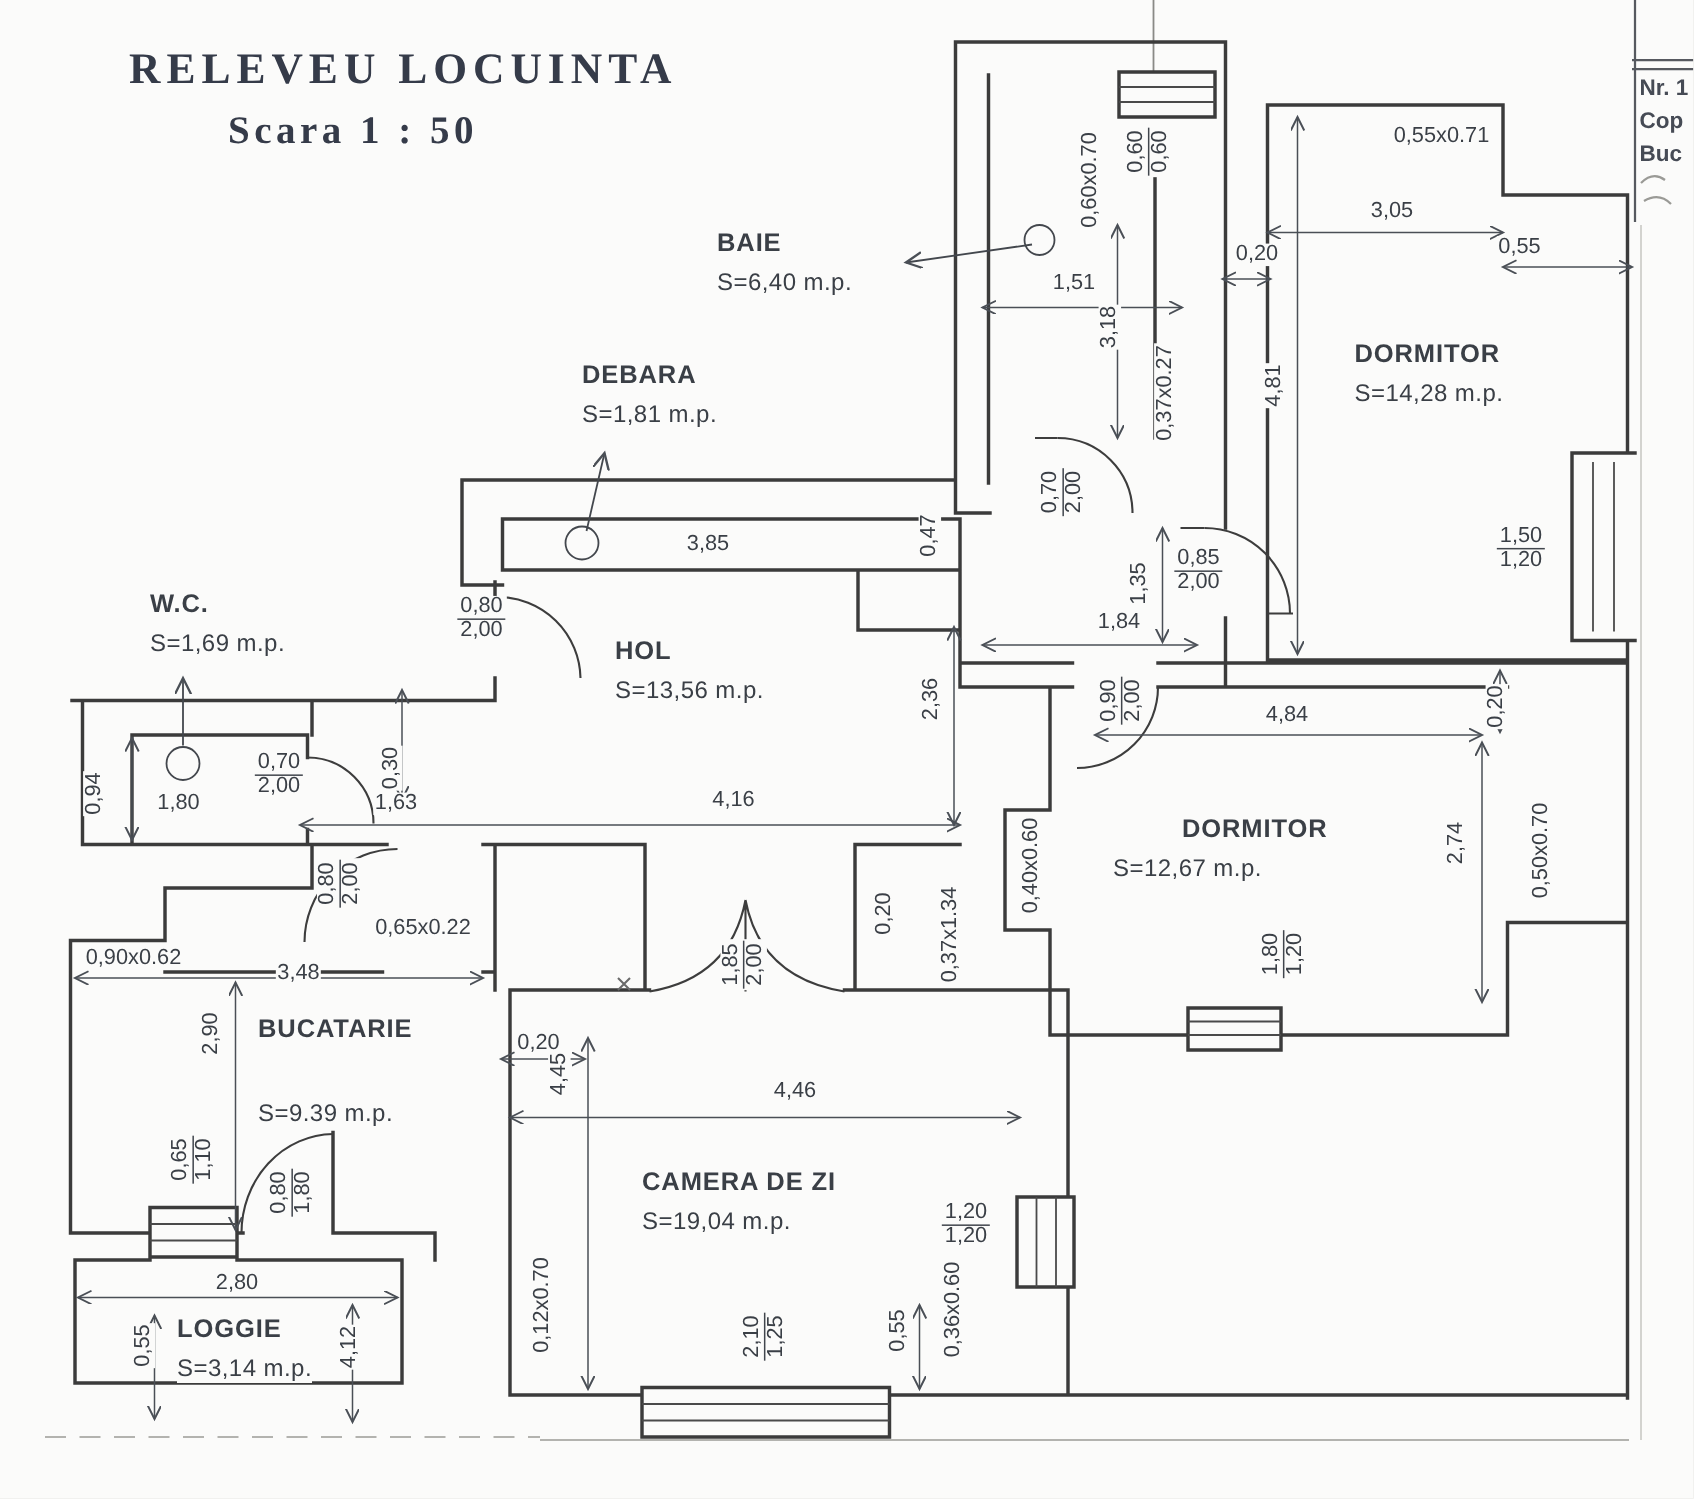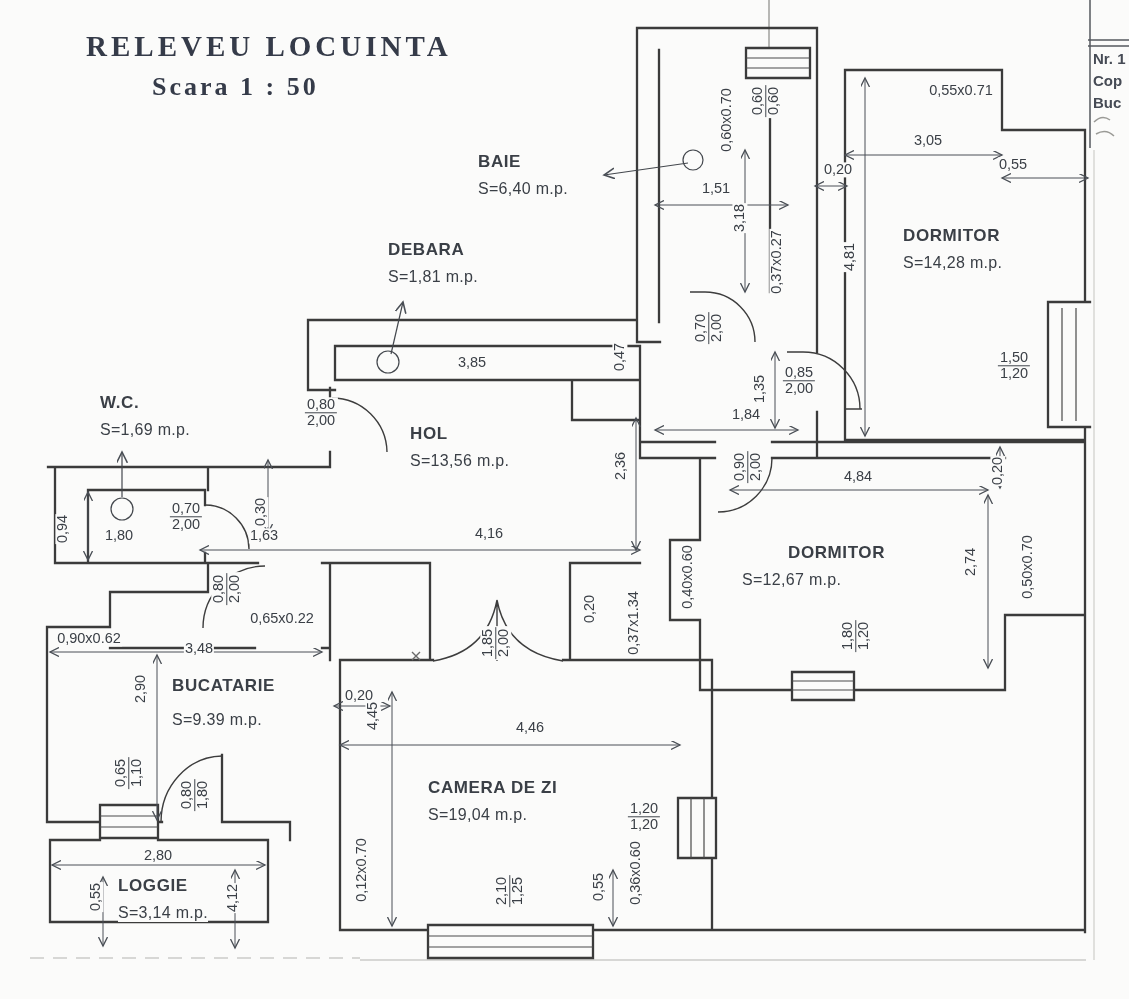--- a/index.html
+++ b/index.html
@@ -149,21 +149,21 @@
       <div class="area" style="left: 388px; top: 277px;">S=1,81 m.p.</div>
       <div class="room" style="left: 100px; top: 403px;">W.C.</div>
       <div class="area" style="left: 100px; top: 430px;">S=1,69 m.p.</div>
       <div class="room" style="left: 410px; top: 434px; text-align: right;">HOL</div>
       <div class="area" style="left: 410px; top: 461px;">S=13,56 m.p.</div>
       <div class="room" style="left: 903px; top: 236px;">DORMITOR</div>
       <div class="area" style="left: 903px; top: 263px;">S=14,28 m.p.</div>
       <div class="room" style="left: 788px; top: 553px;">DORMITOR</div>
       <div class="area" style="left: 742px; top: 580px;">S=12,67 m.p.</div>
       <div class="room" style="left: 172px; top: 686px;">BUCATARIE</div>
-      <div class="area" style="left: 172px; top: 720px;">S=9.39 m.p.</div>
+      <div class="area" style="left: 172px; top: 743px;">S=9.39 m.p.</div>
       <div class="room" style="left: 428px; top: 788px;">CAMERA DE ZI</div>
       <div class="area" style="left: 428px; top: 815px;">S=19,04 m.p.</div>
       <div class="room" style="left: 118px; top: 886px;">LOGGIE</div>
       <div class="area" style="left: 118px; top: 913px;">S=3,14 m.p.</div>
       <div class="lbl" style="left: 716px; top: 189px;">1,51</div>
       <div class="lbl" style="left: 838px; top: 170px;">0,20</div>
       <div class="lbl" style="left: 928px; top: 141px;">3,05</div>
       <div class="lbl" style="left: 1013px; top: 165px;">0,55</div>
       <div class="lbl" style="left: 961px; top: 91px;">0,55x0.71</div>
       <div class="lbl" style="left: 746px; top: 415px;">1,84</div>

